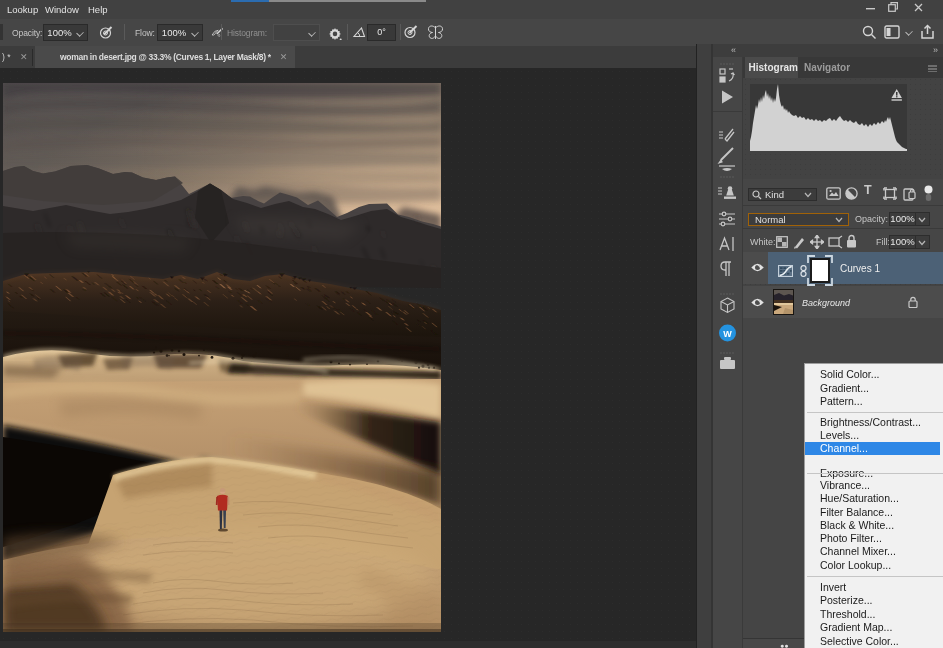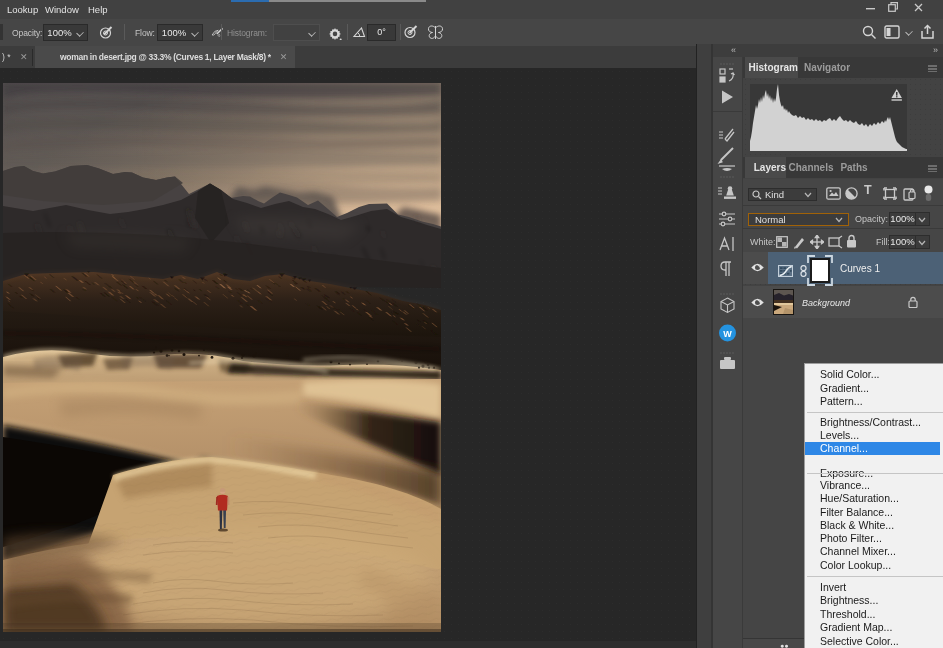--- a/index.html
+++ b/index.html
@@ -777,32 +777,20 @@
     <rect x="0" y="0" width="157" height="67" fill="#383838"></rect>
     <path d="M0,67 L0,57 L1,53 L2,47 L3,39 L4,33 L5,27 L6,21 L7,25 L8,21 L9,15 L10,19 L11,13 L12,18 L13,11 L14,15 L15,9 L16,6 L17,13 L18,9 L19,15 L20,11 L21,17 L22,13 L23,19 L24,14 L25,18 L26,14 L27,5 L28,0 L29,11 L30,17 L31,21 L32,23 L33,21 L34,26 L35,24 L36,27 L37,25 L38,29 L39,27 L40,29 L42,31 L44,32 L46,31 L48,34 L50,32 L52,34 L54,33 L56,36 L58,34 L60,36 L62,35 L64,37 L66,35 L68,37 L70,36 L72,38 L74,36 L76,37 L78,35 L80,34 L82,37 L84,35 L86,37 L88,34 L90,32 L92,35 L94,37 L96,36 L98,38 L100,36 L102,38 L104,39 L106,37 L108,40 L110,41 L112,39 L114,42 L116,40 L118,43 L120,40 L122,42 L124,39 L126,41 L128,38 L130,40 L132,37 L134,39 L135,36 L136,38 L137,35 L138,33 L139,36 L140,33 L141,37 L142,41 L143,45 L144,49 L145,53 L146,56 L147,58 L148,59 L150,61 L152,63 L154,64 L156,65 L157,65 L157,67 Z" fill="#d2d2d2"></path>
     <g transform="translate(141.5,5)">
       <path d="M5.2,0 L10.4,9 L0,9 Z" fill="#cfcfcf"></path>
       <rect x="4.5" y="3" width="1.5" height="3.6" fill="#383838"></rect>
       <rect x="4.5" y="7.2" width="1.5" height="1.2" fill="#383838"></rect>
       <rect x="0" y="10.3" width="10.4" height="1.4" fill="#cfcfcf"></rect>
     </g>
     </svg>
 
-  <div class="ptabrow" style="top:100px">
-    <div class="ptab" style="left:2px;width:41px">Layers</div>
-    <div class="ptabghost" style="left:45px;width:46px">Channels</div>
-    <div class="ptabghost" style="left:94px;width:34px">Paths</div>
-    <svg style="position:absolute;right:6px;top:8px" width="9" height="7">
-        <g stroke="#9a9a9a" stroke-width="1.1">
-          <line x1="0" y1="1" x2="10" y2="1"></line>
-          <line x1="0" y1="4" x2="10" y2="4"></line>
-          <line x1="0" y1="7" x2="10" y2="7"></line>
-        </g>
-      </svg>
-  </div>
 
   <div style="position:absolute;left:0;top:122px;width:200px;height:26px;background:#464646">
     <div style="position:absolute;left:5px;top:9px;width:69px;height:13px;background:#3c3c3c;border:1px solid #2d2d2d;box-sizing:border-box">
       <svg style="position:absolute;left:3px;top:1px" width="10" height="10">
           <circle cx="4" cy="4" r="3" fill="none" stroke="#c9c9c9" stroke-width="1.2"></circle>
           <line x1="6.5" y1="6.5" x2="9" y2="9" stroke="#c9c9c9" stroke-width="1.2"></line>
         </svg>
       <span style="position:absolute;left:16px;top:0;font-size:9.5px;line-height:11px;color:#e0e0e0">Kind</span>
       <svg style="position:absolute;right:4px;top:3px" width="8" height="6">
           <path d="M1,1 L4,4.5 L7,1" fill="none" stroke="#b5b5b5" stroke-width="1.2"></path>
@@ -965,17 +953,17 @@
   <div class="msep" style="top:109.4px"></div>
   <span class="mi" style="top:114.9px">Vibrance...</span>
   <span class="mi" style="top:128.2px">Hue/Saturation...</span>
   <span class="mi" style="top:141.5px">Filter Balance...</span>
   <span class="mi" style="top:154.8px">Black &amp; White...</span>
   <span class="mi" style="top:168.1px">Photo Filter...</span>
   <span class="mi" style="top:181.4px">Channel Mixer...</span>
   <span class="mi" style="top:194.7px">Color Lookup...</span>
   <div class="msep" style="top:211.9px"></div>
   <span class="mi" style="top:217px">Invert</span>
-  <span class="mi" style="top:230.4px">Brightness...</span>
+  <span class="mi" style="top:230.4px">Posterize...</span>
   <span class="mi" style="top:243.8px">Threshold...</span>
   <span class="mi" style="top:257.2px">Gradient Map...</span>
   <span class="mi" style="top:270.6px">Selective Color...</span>
 </div>
 
 </body></html>

